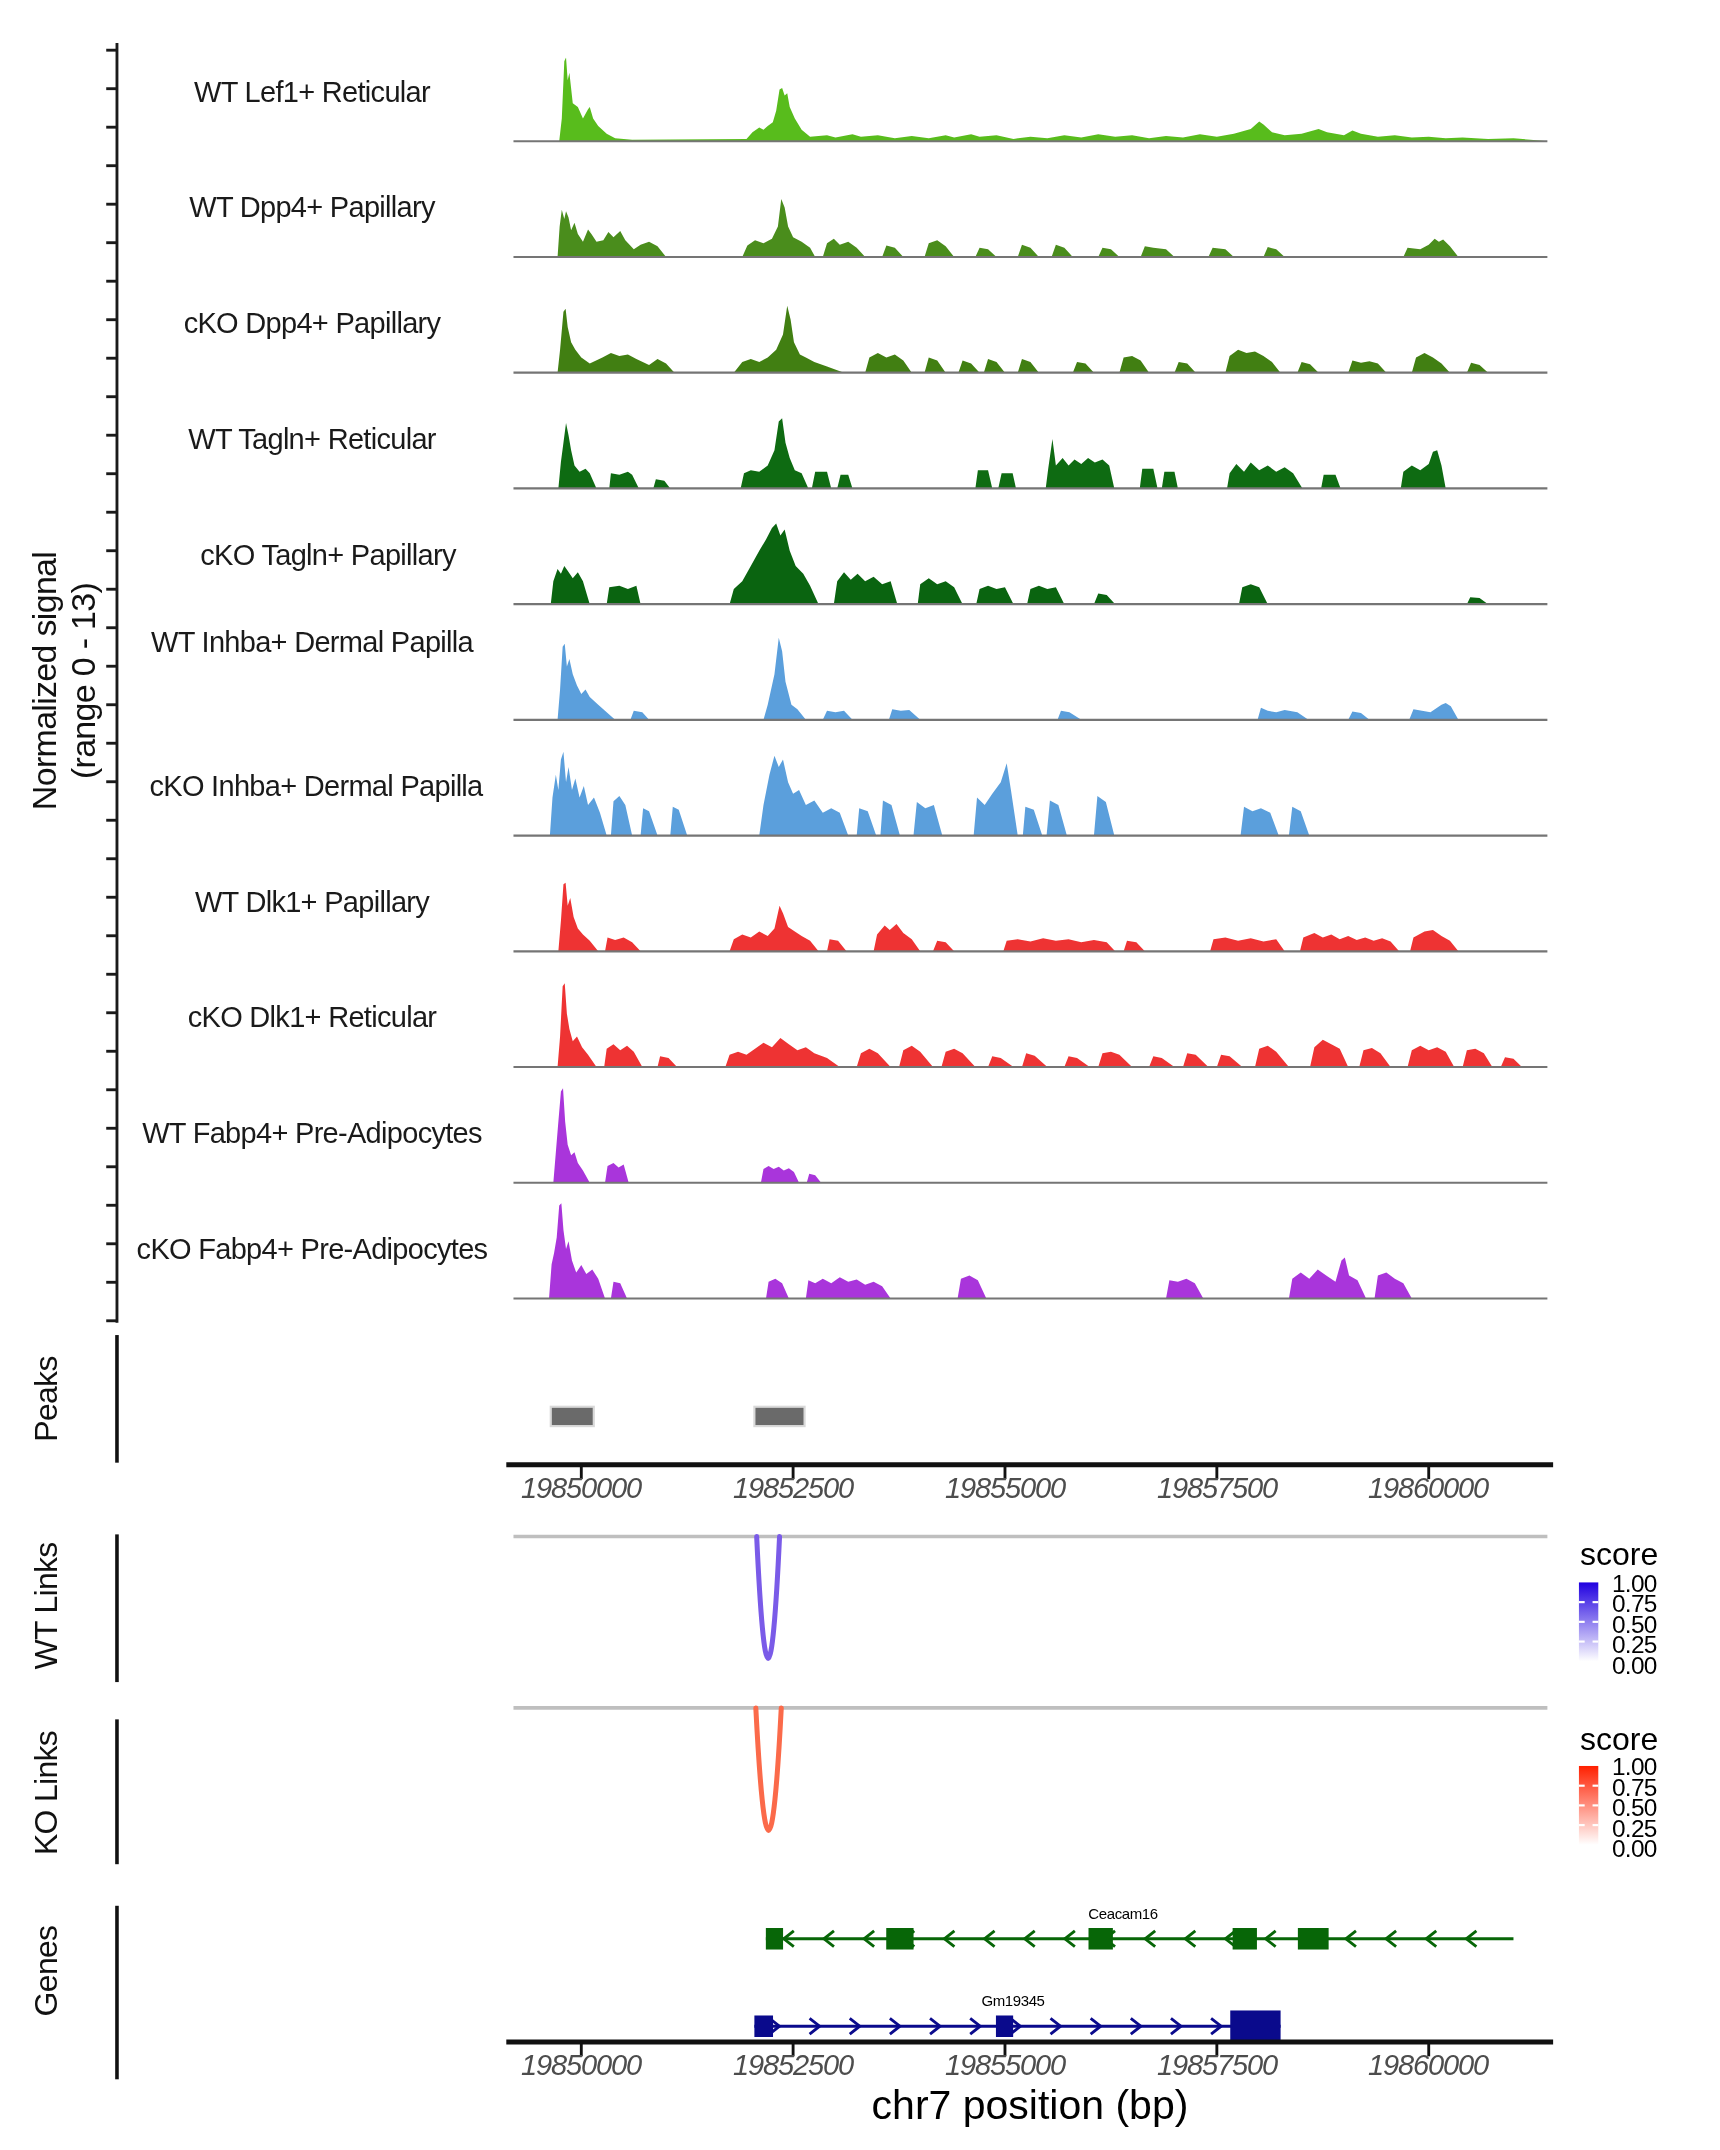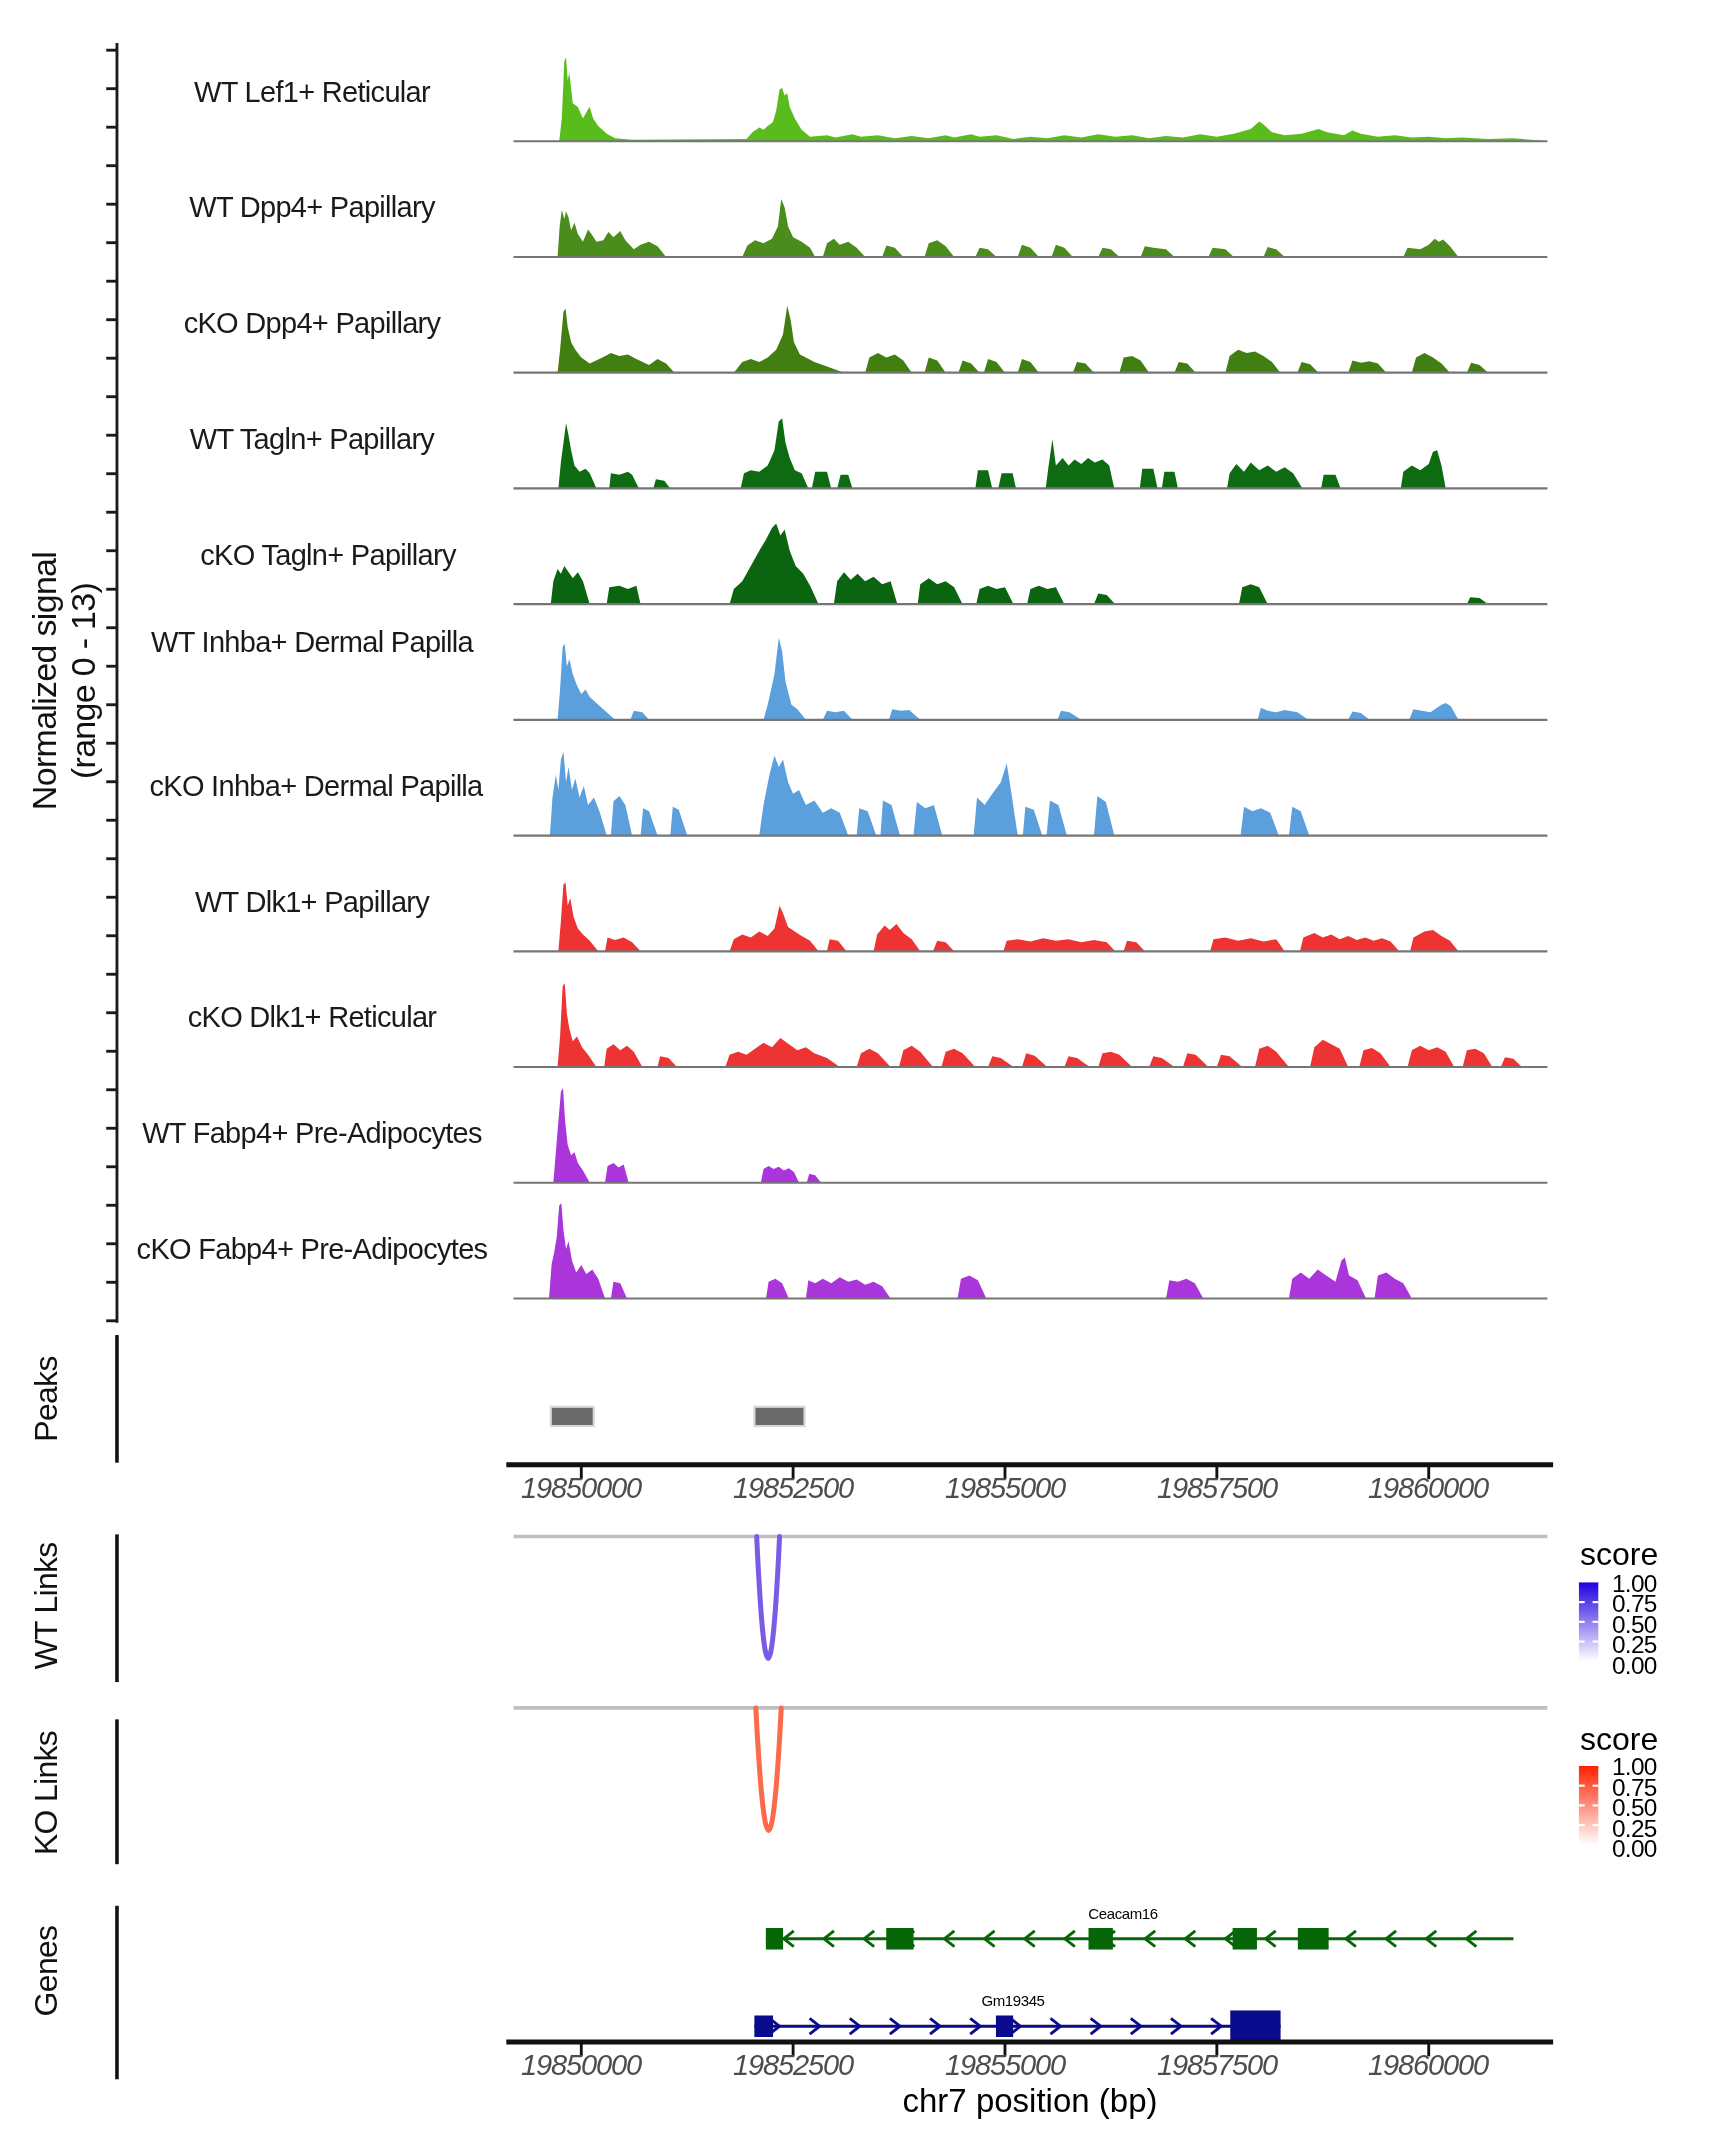--- a/index.html
+++ b/index.html
@@ -7,21 +7,21 @@
           font-family:"Liberation Sans","DejaVu Sans",sans-serif;overflow:hidden;}
   #plot{position:absolute;left:0;top:0;}
   .vlabel{position:absolute;white-space:nowrap;color:#111;
           transform:translate(-50%,-50%) rotate(-90deg);}
   .ylab{font-size:34px;letter-spacing:-0.7px;}
   .seclab{font-size:32px;letter-spacing:-0.7px;}
   .tlabel{position:absolute;white-space:nowrap;color:#1a1a1a;font-size:29px;
           letter-spacing:-0.7px;transform:translate(-50%,-50%);}
   .ticklab{position:absolute;white-space:nowrap;color:#4d4d4d;font-size:29px;
            letter-spacing:-1.1px;transform:translate(-50%,-50%);font-style:italic;}
-  .xlabel{position:absolute;white-space:nowrap;color:#000;font-size:33px;
+  .xlabel{position:absolute;white-space:nowrap;color:#000;font-size:41px;
           transform:translate(-50%,0);}
   .legtitle{position:absolute;white-space:nowrap;color:#000;font-size:32px;}
   .leglab{position:absolute;white-space:nowrap;color:#000;font-size:24.4px;
           letter-spacing:-0.7px;transform:translate(0,-50%);}
   .genelab{position:absolute;white-space:nowrap;color:#000;font-size:15px;
            letter-spacing:-0.4px;transform:translate(-50%,-50%);}
 </style>
 </head>
 <body>
 
@@ -221,21 +221,21 @@
   <div class="vlabel seclab" style="left:46px;top:1793px;">KO Links</div>
   <div class="vlabel seclab" style="left:46px;top:1971px;">Genes</div>
 
   <div class="legtitle" style="left:1580px;top:1536px;">score</div>
   <div class="legtitle" style="left:1580px;top:1721px;">score</div>
 
   <div id="track-labels">
       <div class="tlabel" style="left: 312px; top: 92px;">WT Lef1+ Reticular</div>
       <div class="tlabel" style="left: 312px; top: 207px;">WT Dpp4+ Papillary</div>
       <div class="tlabel" style="left: 312px; top: 323px;">cKO Dpp4+ Papillary</div>
-      <div class="tlabel" style="left: 312px; top: 439px;">WT Tagln+ Papillary</div>
+      <div class="tlabel" style="left: 312px; top: 439px;">WT Tagln+ Reticular</div>
       <div class="tlabel" style="left: 328px; top: 555px;">cKO Tagln+ Papillary</div>
       <div class="tlabel" style="left: 312px; top: 642px;">WT Inhba+ Dermal Papilla</div>
       <div class="tlabel" style="left: 316px; top: 786px;">cKO Inhba+ Dermal Papilla</div>
       <div class="tlabel" style="left: 312px; top: 902px;">WT Dlk1+ Papillary</div>
       <div class="tlabel" style="left: 312px; top: 1017px;">cKO Dlk1+ Reticular</div>
       <div class="tlabel" style="left: 312px; top: 1133px;">WT Fabp4+ Pre-Adipocytes</div>
       <div class="tlabel" style="left: 312px; top: 1249px;">cKO Fabp4+ Pre-Adipocytes</div>
     </div>
   <div id="mid-ticks">
       <div class="ticklab" style="left: 581px; top: 1488px;">19850000</div>

